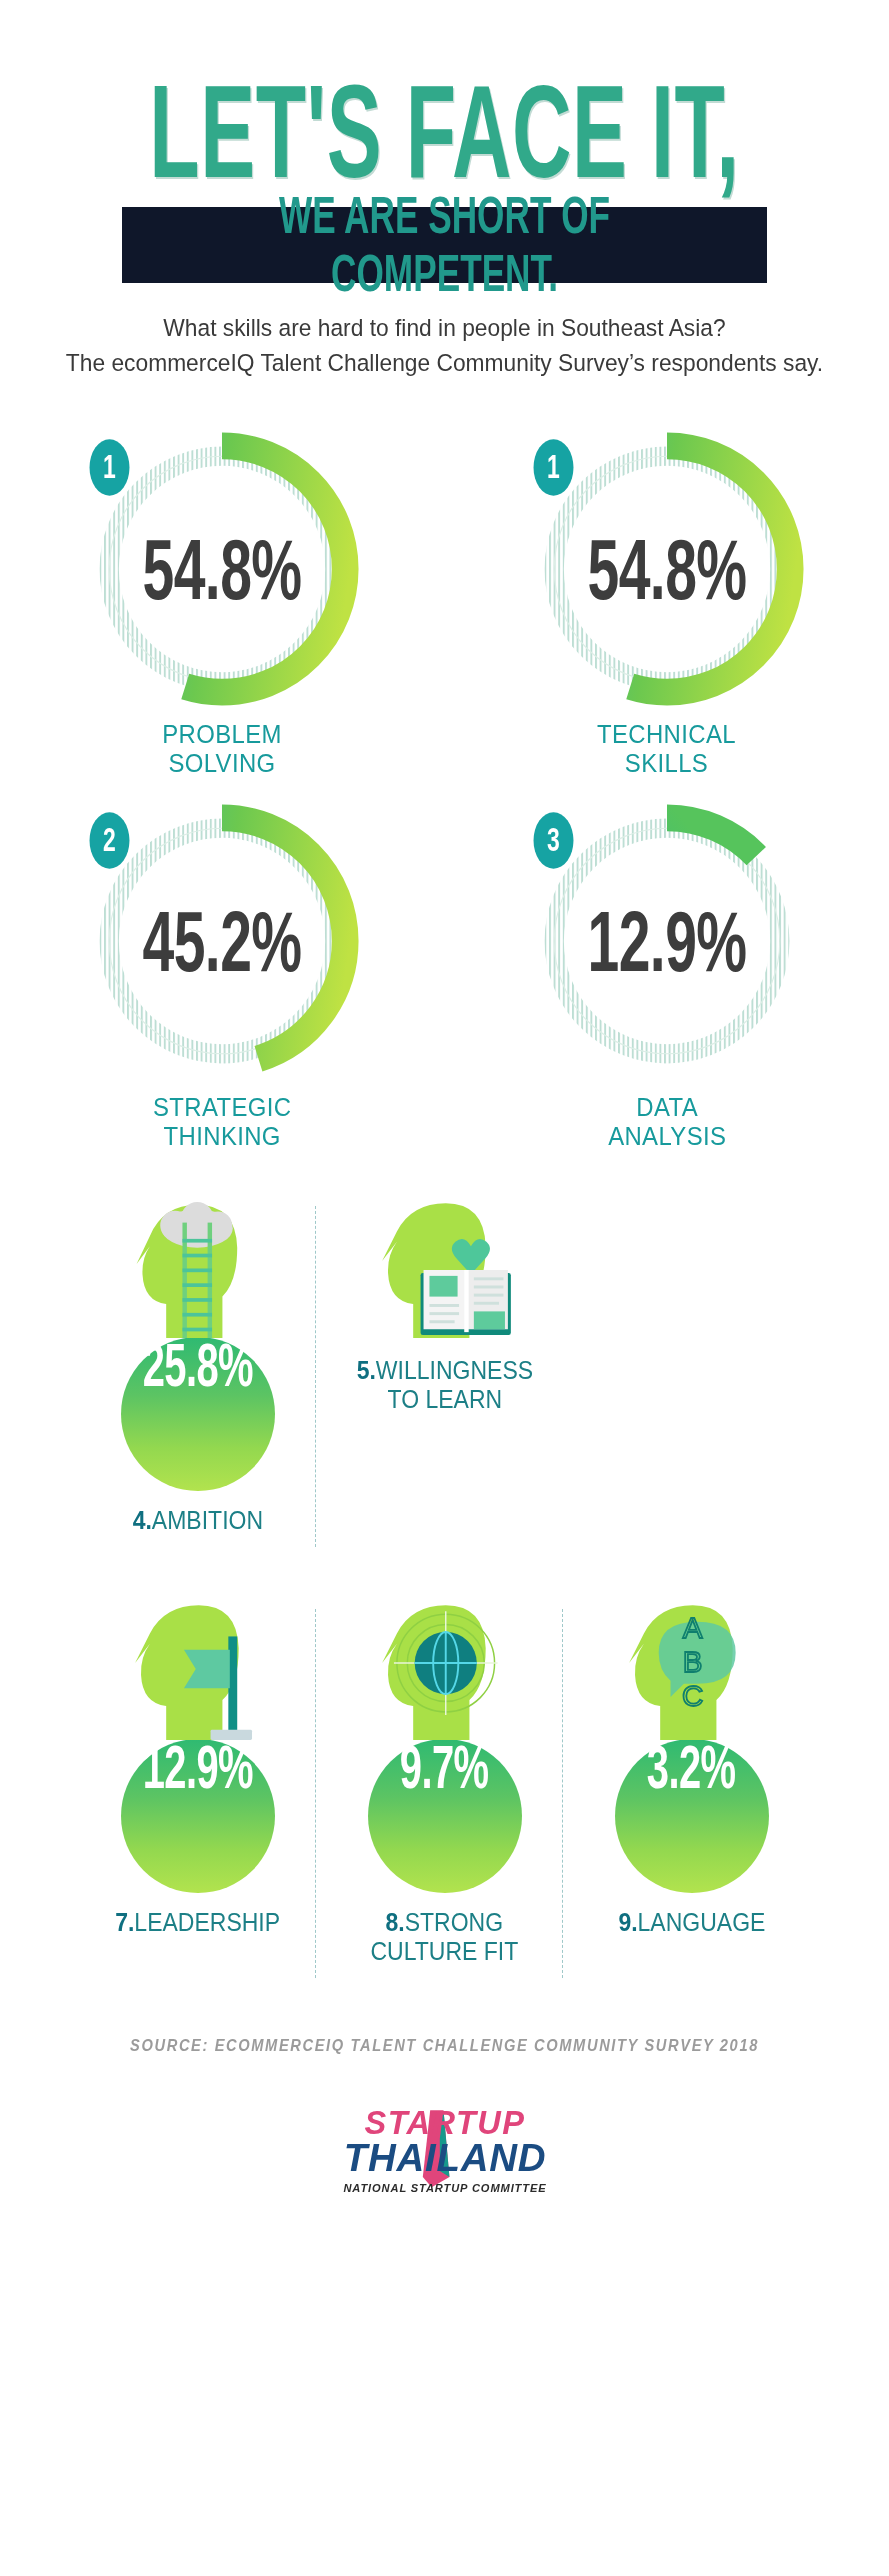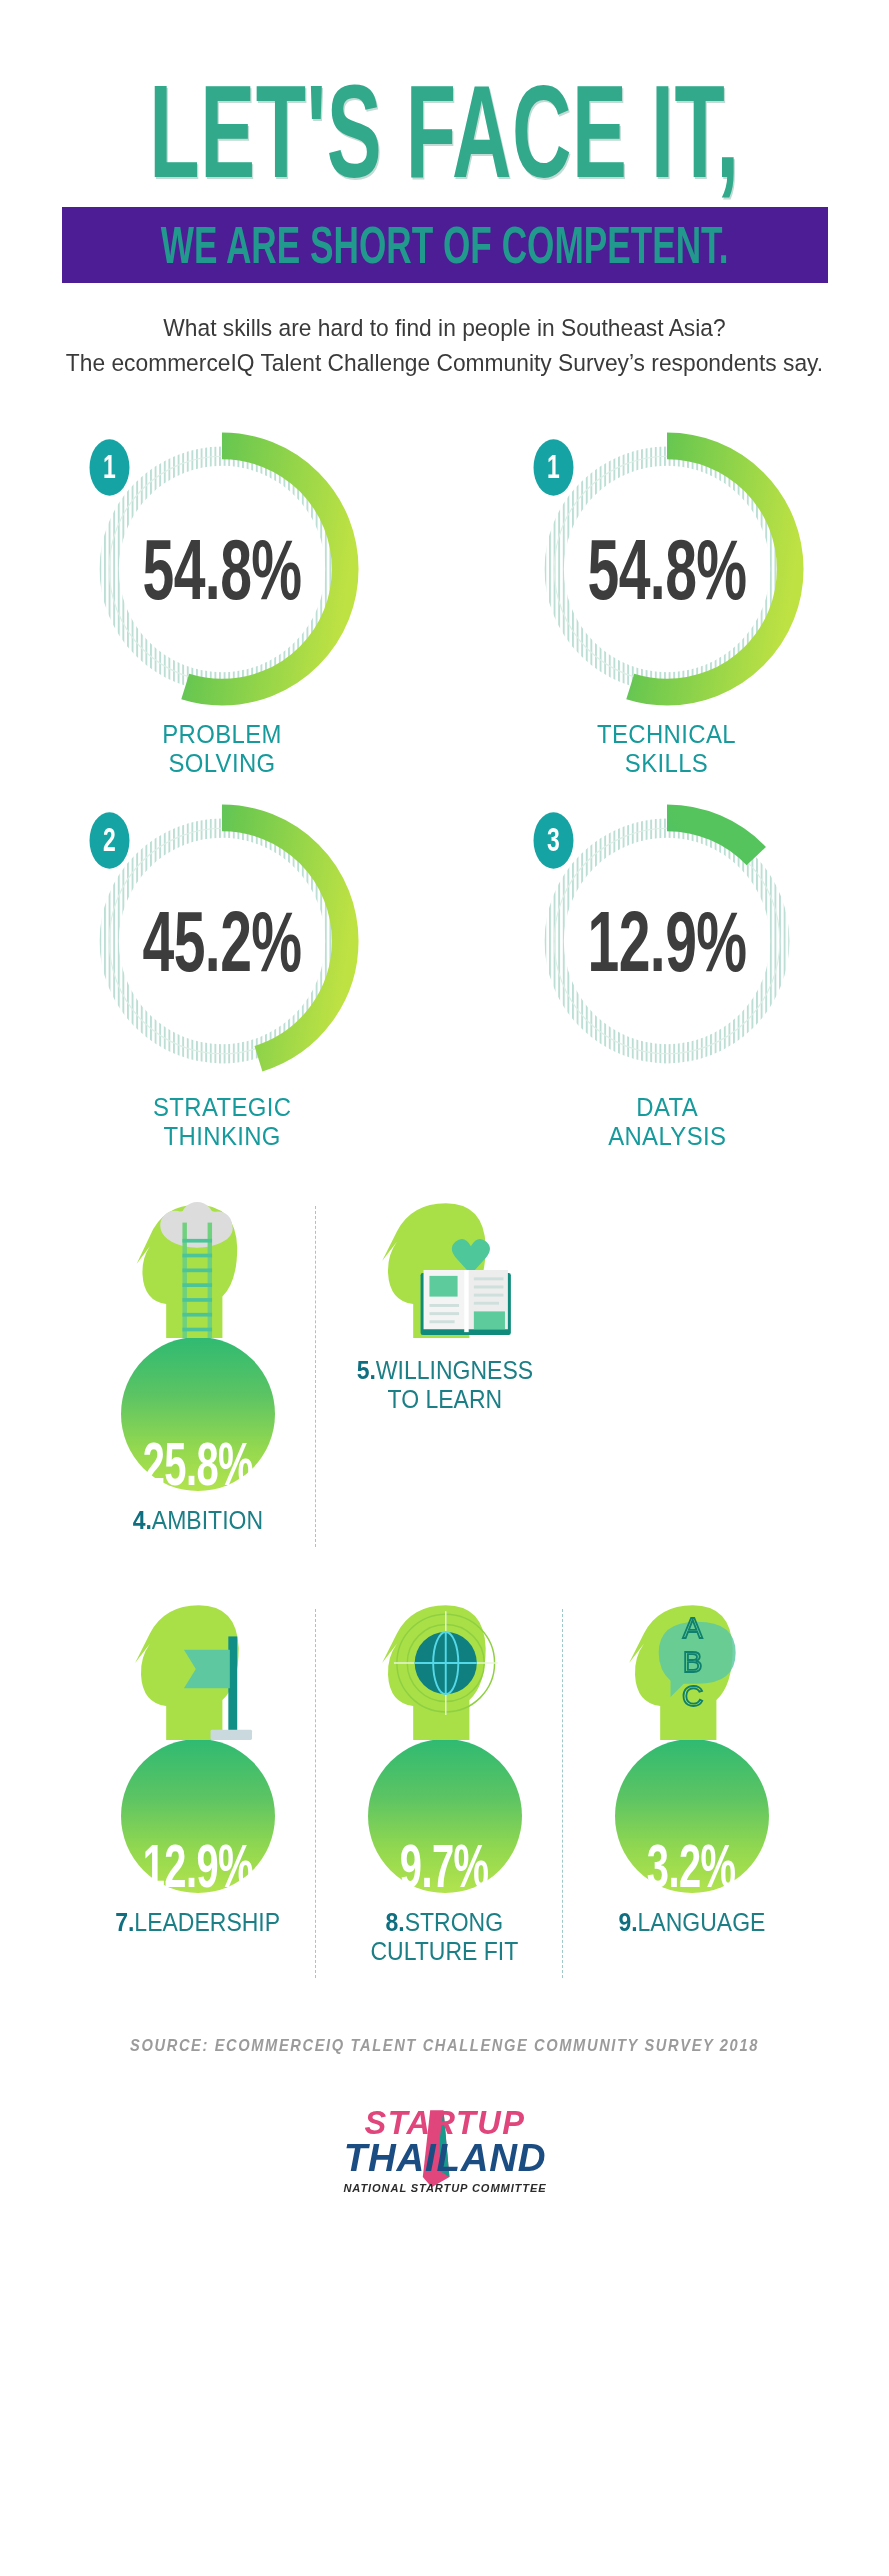--- a/index.html
+++ b/index.html
@@ -23,22 +23,22 @@
     line-height: 0.92;
     letter-spacing: 0.7px;
     color: #31a98a;
     transform: scaleX(0.84) scaleY(1.34);
     transform-origin: center top;
     text-shadow: 1.5px 1.5px 0 rgba(120,175,160,.45);
   }
 
   .highlight-wrap { margin-top: 46px; display: flex; justify-content: center; }
   .highlight {
-    background: #4c1d95;
-    width: 766px;
+    background: #0f172a;
+    width: 645px;
     height: 76px;
     display: flex;
     align-items: center;
     justify-content: center;
   }
   .highlight-text {
     font-family: "Liberation Sans Narrow", "Liberation Sans", sans-serif;
     font-weight: bold;
     font-size: 40px;
     letter-spacing: 0px;
@@ -133,21 +133,21 @@
     border-left: 1.5px dashed #9fc8c9;
   }
 
   .glyph { width: 156px; height: 148px; position: relative; }
   .glyph svg { width: 100%; height: 100%; display: block; }
 
   .pct-circle {
     width: 154px; height: 154px;
     border-radius: 50%;
     background: linear-gradient(180deg, #2fba72 0%, #5cc463 38%, #93d84f 72%, #b2e34e 100%);
-    display: flex; align-items: flex-end; justify-content: center;
+    display: flex; align-items: flex-start; justify-content: center;
     margin-top: -4.4px;
   }
   .pct-text {
     font-family: "Liberation Sans Narrow", "Liberation Sans", sans-serif;
     font-weight: bold;
     font-size: 47px;
     color: #ffffff;
     transform: scaleX(0.85) scaleY(1.3);
     letter-spacing: -0.7px;
   }

